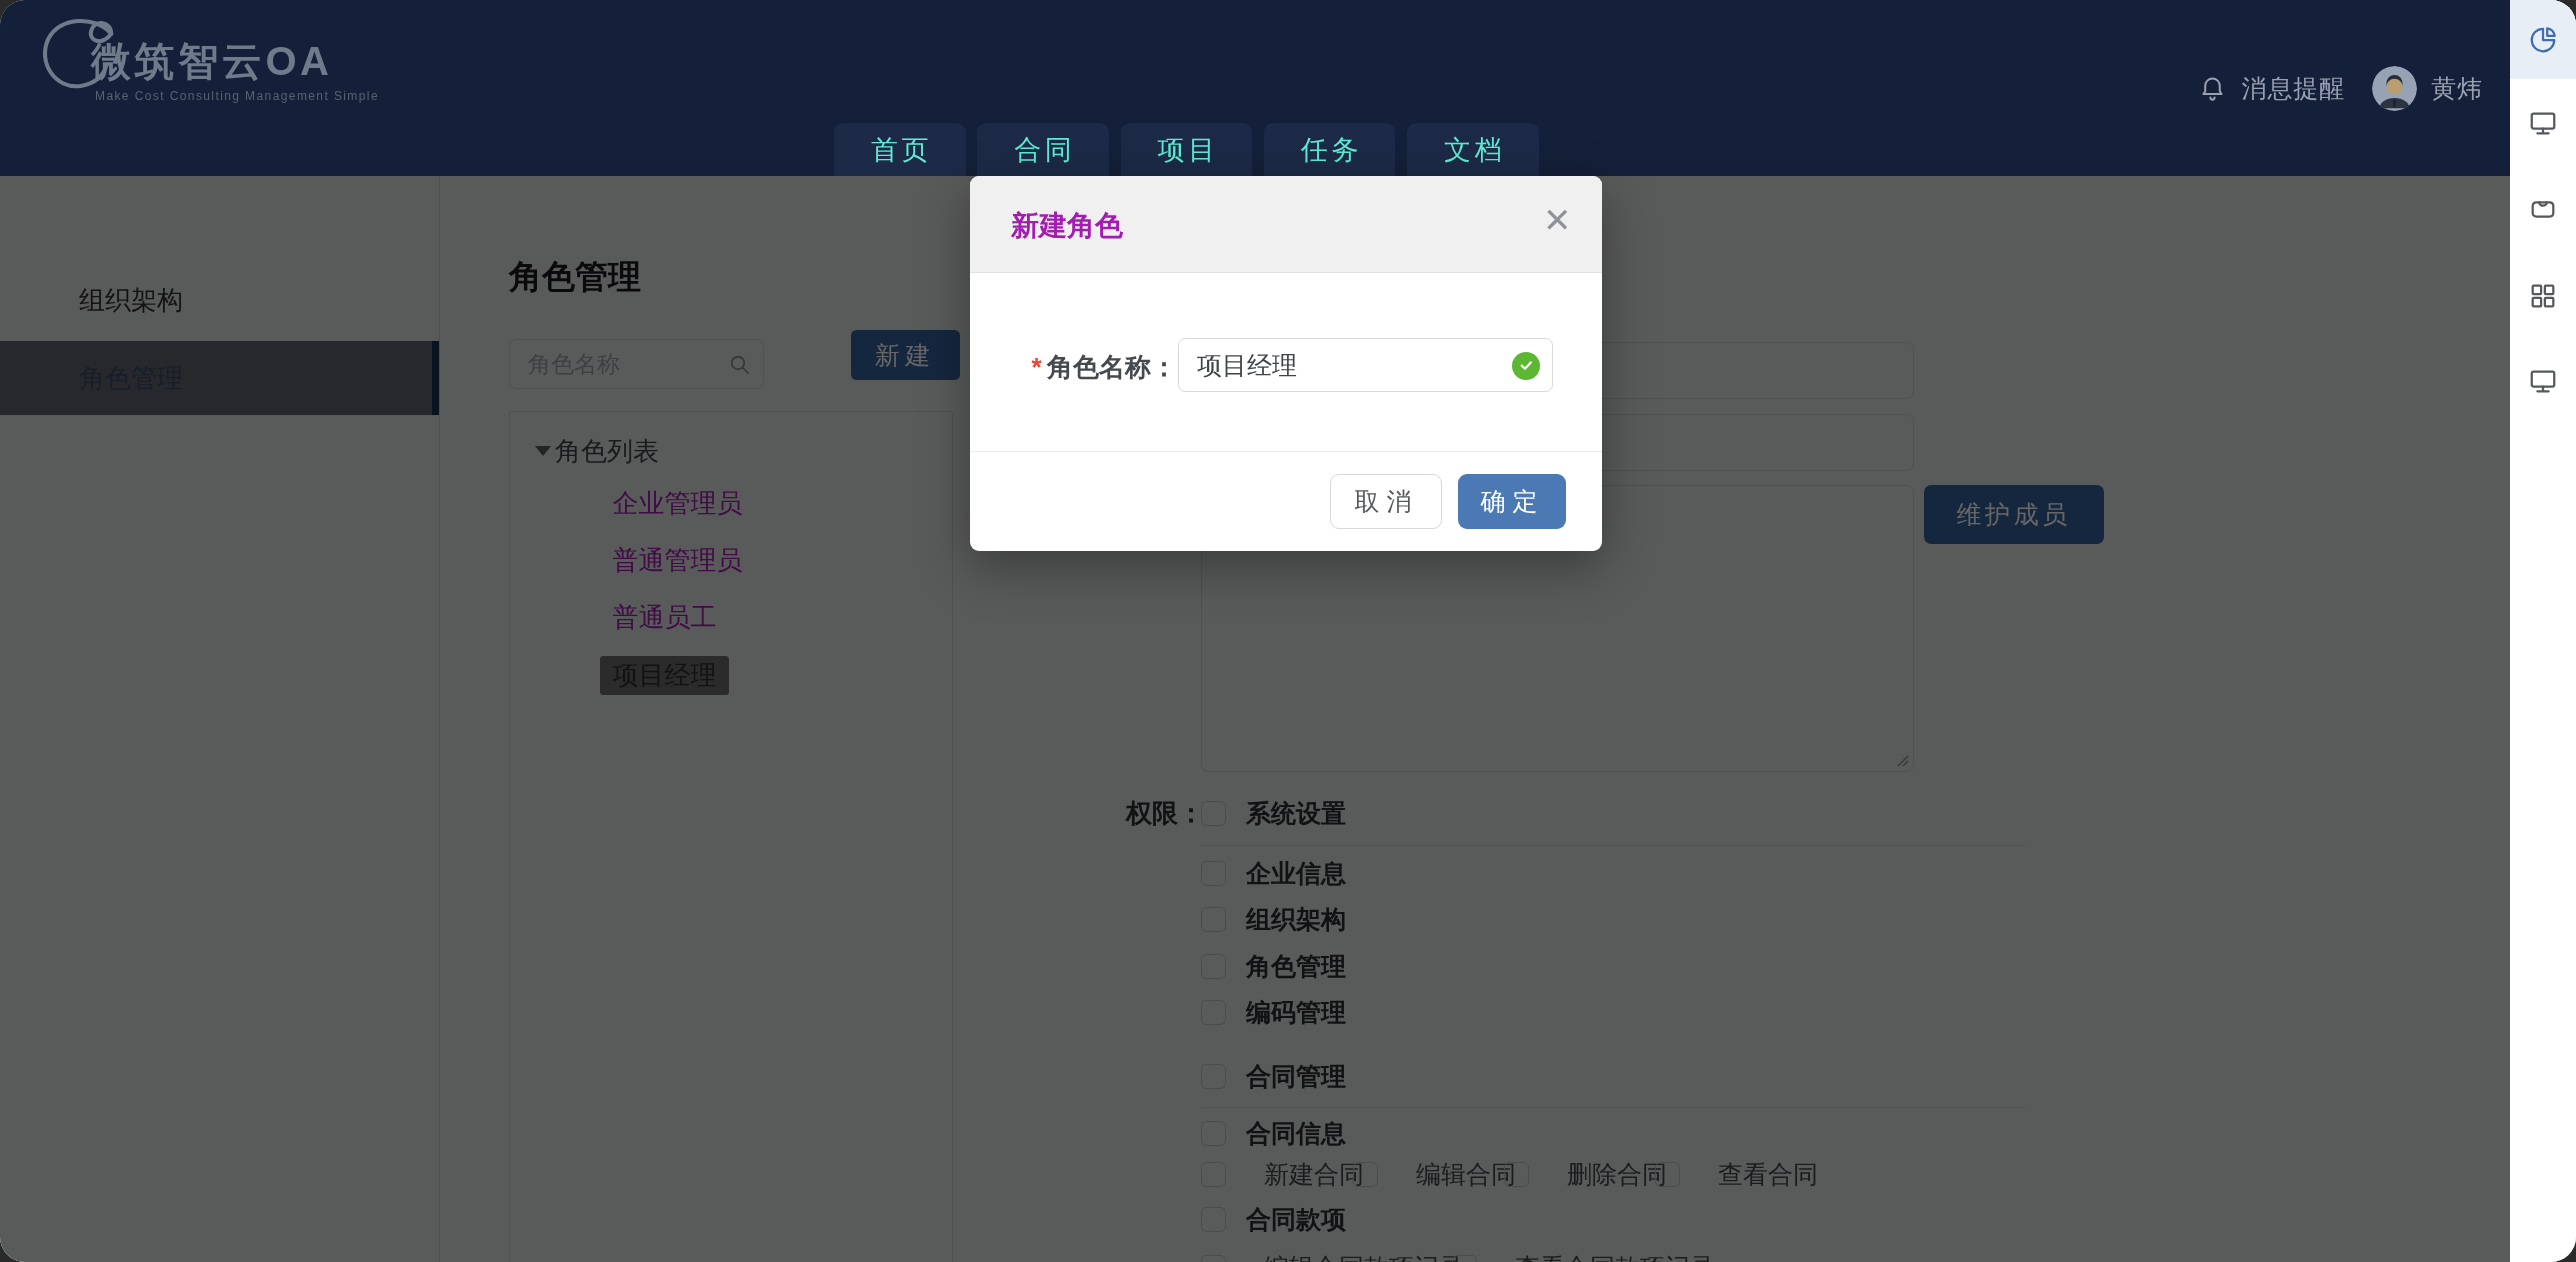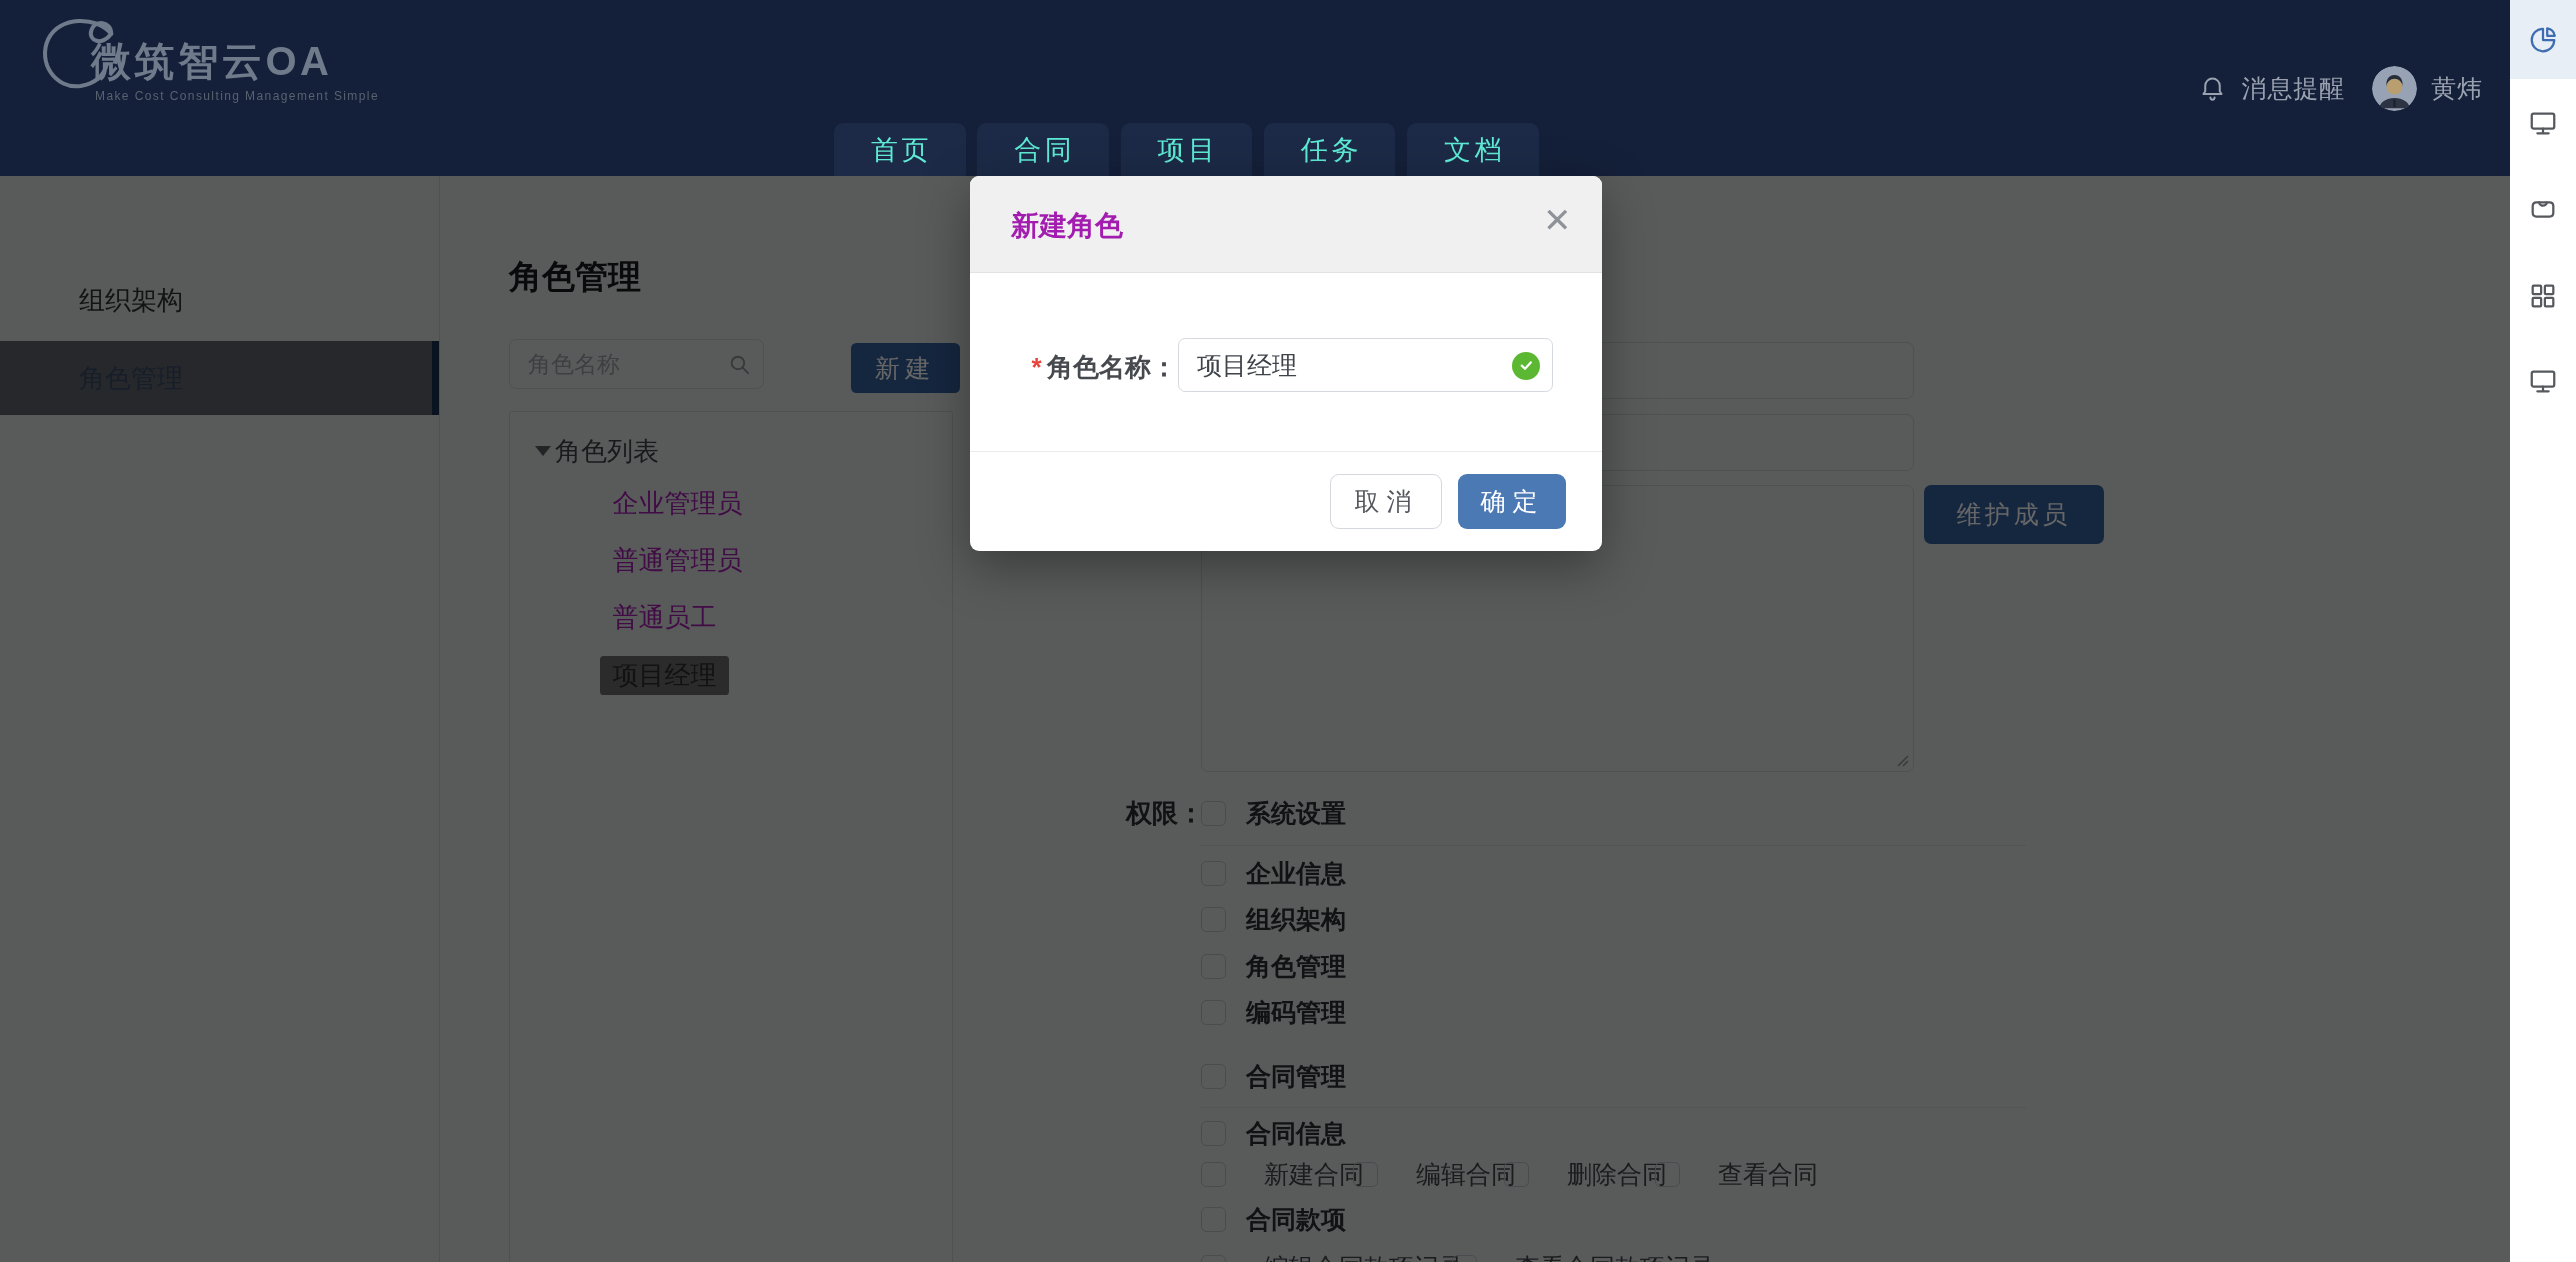--- a/index.html
+++ b/index.html
@@ -1,17 +1,17 @@
 <!DOCTYPE html>
 <html style="--header-bg: #141f39; --tab-bg: #1c2a47; --navy-button: #365f9e; --primary-blue: #4a79b3; --success-green: #5cb832; --content-bg: #dfe0e2; --strip-active-bg: #e8eef6; --strip-icon-active: #3e6cb0; --strip-icon: #55595e;font-size:14.3px"><head>
 <meta charset="utf-8">
 <style>
   html,body{margin:0;padding:0;background:#2a2a2a;}
   .page{position:relative;width:2576px;height:1262px;overflow:hidden;background:#dfe0e2;
-        font-family:"Liberation Sans","DejaVu Sans",sans-serif;}
+        font-family:"Liberation Sans","DejaVu Sans",sans-serif;border-radius:25px;}
 
   
   .app-header{position:absolute;left:0;top:0;width:2510px;height:176px;background:var(--header-bg);z-index:10;}
   .logo{position:absolute;left:32px;top:7.2px;width:305px;height:117px;}
   .logo-mark{position:absolute;left:0;top:7.2px;width:90px;height:90px;color:#6f7a8b;}
   .logo-title{position:absolute;left:59px;top:27px;font-size:40px;font-weight:bold;color:#6f7a8b;letter-spacing:3.6px;white-space:nowrap;}
   .logo-tagline{position:absolute;left:63px;top:82px;font-size:12px;color:#59626f;letter-spacing:1.4px;white-space:nowrap;}
   .nav{position:absolute;left:834px;bottom:0;display:flex;gap:11.7px;}
   .tab{width:128px;height:53px;background:var(--tab-bg);border-radius:9px 9px 0 0;color:#5eead4;
        font-size:27px;letter-spacing:3.6px;padding-left:3.6px;display:flex;align-items:center;justify-content:center;cursor:pointer;}
@@ -30,21 +30,21 @@
 
   .main-title{position:absolute;left:509px;top:79px;font-size:33px;font-weight:bold;color:#191b1e;}
   .search-box{position:absolute;left:509px;top:163px;width:255px;height:50px;border:0.9px solid #c5c8cd;border-radius:7.2px;box-sizing:border-box;}
   .search-box input{position:absolute;left:0;top:0;width:100%;height:100%;border:none;background:transparent;outline:none;
                     padding:0 50px 0 18px;box-sizing:border-box;font-size:23px;color:#0c4a6e;font-family:inherit;}
   .search-box input::placeholder{color:#9a9ea5;}
   .search-icon{position:absolute;right:10.8px;top:11.7px;width:25px;height:25px;color:#8a8f96;}
   .btn-navy{background:var(--navy-button);color:#ffffff;border:none;border-radius:5.4px;
             display:flex;align-items:center;justify-content:center;font-size:25px;letter-spacing:5.4px;padding-left:5.4px;
             font-family:inherit;cursor:pointer;}
-  .btn-new{position:absolute;left:851px;top:167px;width:109px;height:50px;}
+  .btn-new{position:absolute;left:851px;top:154px;width:109px;height:50px;}
   .tree-panel{position:absolute;left:509px;top:235px;width:444px;height:896px;border:0.9px solid #c5c8cd;border-radius:2.7px;box-sizing:border-box;}
   .tree-root{position:absolute;left:25px;top:21.5px;display:flex;align-items:center;gap:4px;cursor:pointer;}
   .caret-down{width:0;height:0;border-left:8px solid transparent;border-right:8px solid transparent;border-top:10px solid #555a60;}
   .tree-root-label{font-size:26px;color:#3f4246;}
   .tree-node{position:absolute;left:90px;height:39px;display:flex;align-items:center;padding:0 12.5px;
              font-size:26px;color:#a21caf;border-radius:3.6px;cursor:pointer;}
   .tree-node.selected{z-index:30;background:#6b6c6e;color:#2d2e30;}
 
   .f-input{position:absolute;left:1201px;width:713px;height:57px;border:0.9px solid #c5c8cd;border-radius:7.2px;box-sizing:border-box;}
   .f-textarea{position:absolute;left:1201px;top:309px;width:713px;height:287px;border:0.9px solid #c5c8cd;border-radius:7.2px;box-sizing:border-box;}

